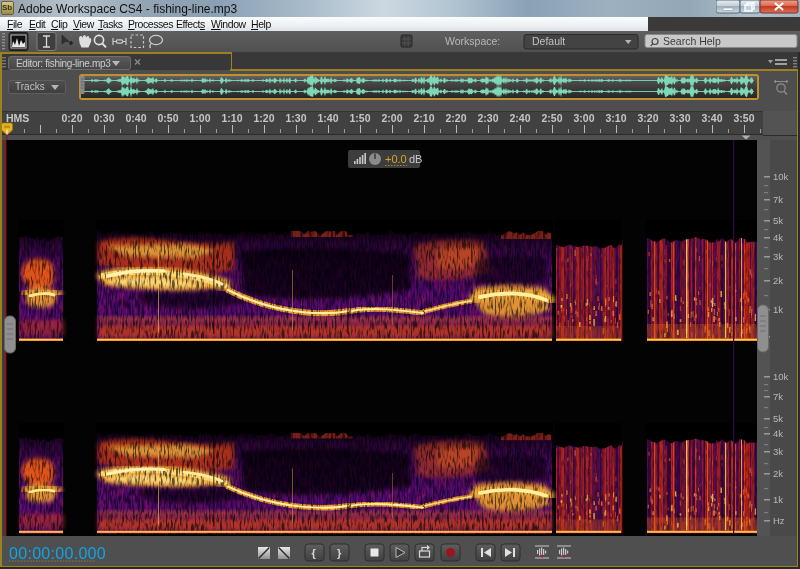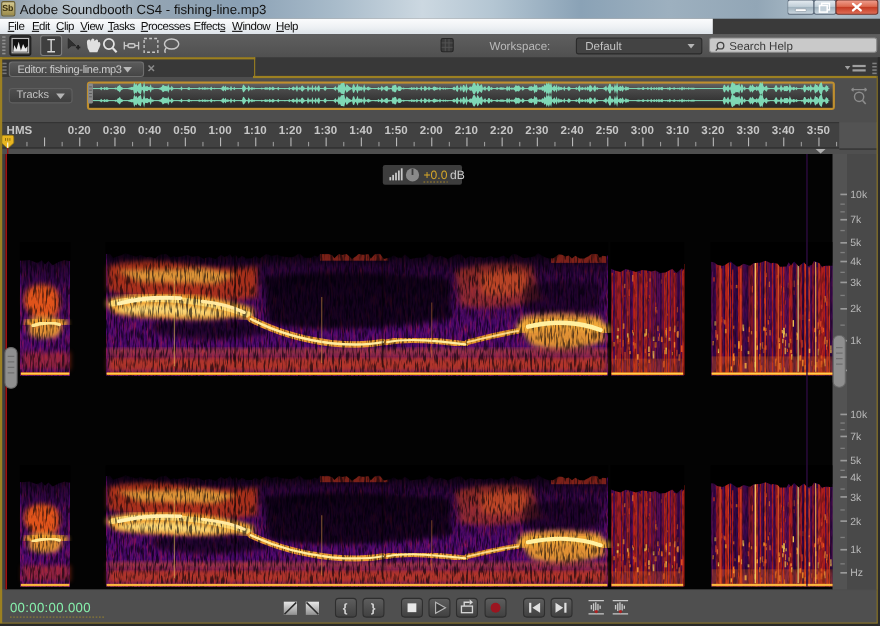--- a/index.html
+++ b/index.html
@@ -14,21 +14,21 @@
 #panelbg{left:1px;top:70px;width:796px;height:497px;background:#4e4e4e}
 #tab{left:8px;top:56px;width:123px;height:14px;background:linear-gradient(#5a5a5a,#464646);border:1px solid #6e6e6e;border-radius:3px;color:#cccccc;font-size:10px;letter-spacing:-0.3px;line-height:13px}
 #ruler{left:0px;top:111px;width:763px;height:24px;background:#414141;border-top:1px solid #333;border-bottom:1px solid #2b2b2b}
 #rstrip{left:0px;top:136px;width:797px;height:4px;background:#4f4f4f}
 #spec{left:0;top:140px;width:800px;height:396px}
 #transport{left:1px;top:537px;width:796px;height:29px;background:#4f4f4f}
 text{font-family:"Liberation Sans",sans-serif}
 </style></head><body>
 
 <div class="abs" id="titlebar">
-    <span class="ttl">Adobe Soundbooth CS4 - fishing-line.mp3</span>
+    <span class="ttl">Adobe Workspace CS4 - fishing-line.mp3</span>
   </div>
 <div class="abs" id="sbicon">Sb</div>
 
 <svg class="abs" style="left:716px;top:0" width="84" height="16">
 <rect x="0" y="0" width="24" height="13" rx="2" fill="url(#wg)" stroke="#5a6878" stroke-width="1"></rect>
 <rect x="24" y="0" width="20" height="13" rx="2" fill="url(#wg)" stroke="#5a6878" stroke-width="1"></rect>
 <rect x="44" y="0" width="38" height="13" rx="2" fill="url(#wr)" stroke="#70342c" stroke-width="1"></rect>
 <defs>
 <linearGradient id="wg" x1="0" y1="0" x2="0" y2="1">
         <stop offset="0" stop-color="#e6edf2"></stop>
@@ -788,21 +788,21 @@
 <svg class="abs" style="left:0;top:122px" width="20" height="20">
     <path d="M3,1 h8 a1.5,1.5 0 0 1 1.5,1.5 v5.5 l-5.5,5 l-5.5,-5 v-5.5 a1.5,1.5 0 0 1 1.5,-1.5 z" fill="#e8b520" stroke="#9a7a12" stroke-width="0.7"></path>
     <g stroke="#8a6c10" stroke-width="0.9">
       <path d="M5,3.5 v2.5 M7,3.5 v2.5 M9,3.5 v2.5"></path>
     </g>
     <path d="M7,7.5 v5" stroke="#f8f4e2" stroke-width="1.1"></path>
     <rect x="6.4" y="12.5" width="1.2" height="5.5" fill="#9b1111"></rect>
   </svg>
 
 <div class="abs" id="transport"></div>
-<div class="abs" style="left:9px;top:545px;width:120px;height:16px;font-size:12px;color:#86efac;letter-spacing:0.3px">00:00:00.000</div>
+<div class="abs" style="left:9px;top:545px;width:120px;height:16px;font-size:16px;color:#0ea5e9;letter-spacing:0.3px">00:00:00.000</div>
 <svg class="abs" style="left:9px;top:560px" width="100" height="3">
     <path d="M0,1 h86" stroke="#8a7a35" stroke-width="1" stroke-dasharray="1.5 1.5"></path>
   </svg>
 <svg class="abs" style="left:255px;top:538px" width="330" height="28">
 <defs>
       <linearGradient id="bgr" x1="0" y1="0" x2="0" y2="1">
         <stop offset="0" stop-color="#5e5e5e"></stop>
         <stop offset="1" stop-color="#404040"></stop>
       </linearGradient>
 <linearGradient id="tri" x1="0" y1="0" x2="0" y2="1">

